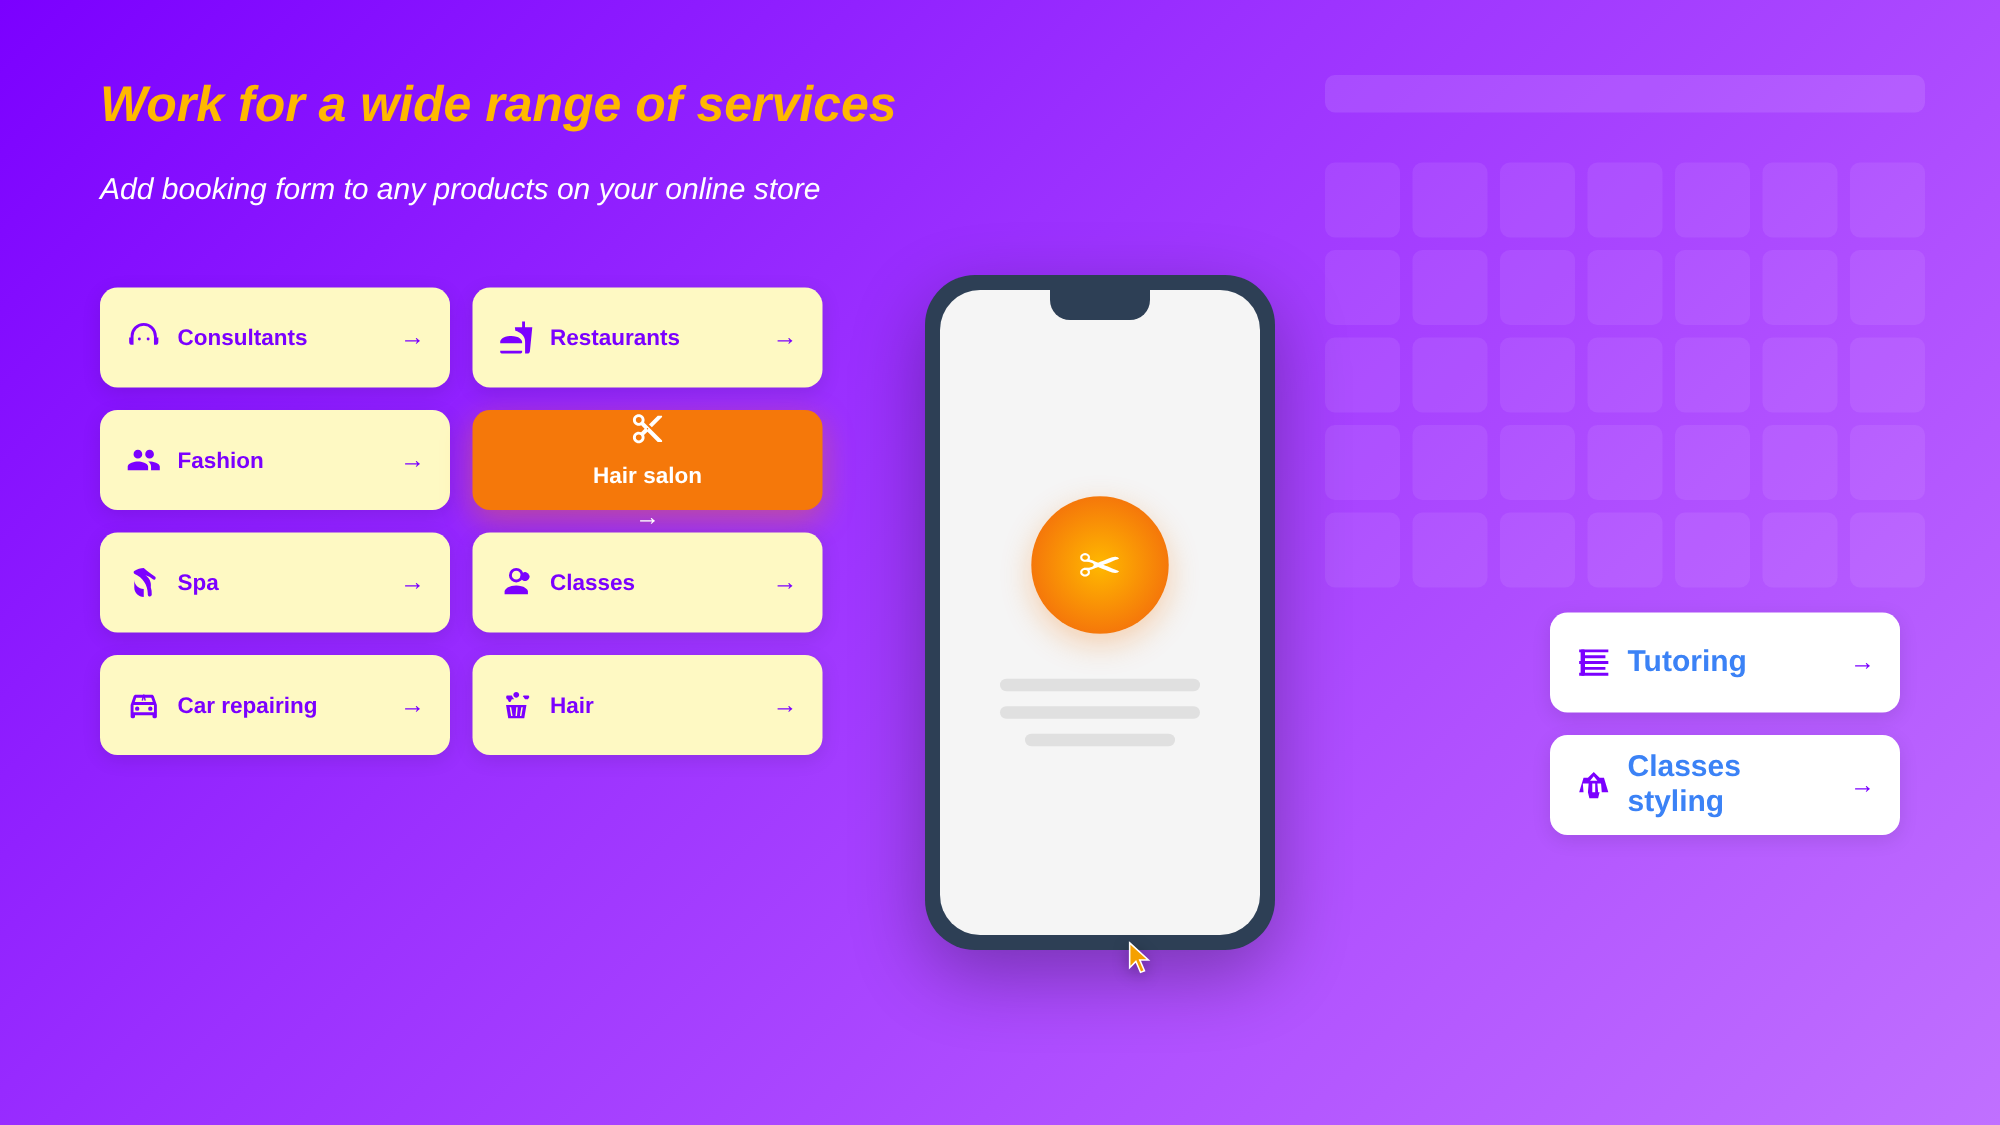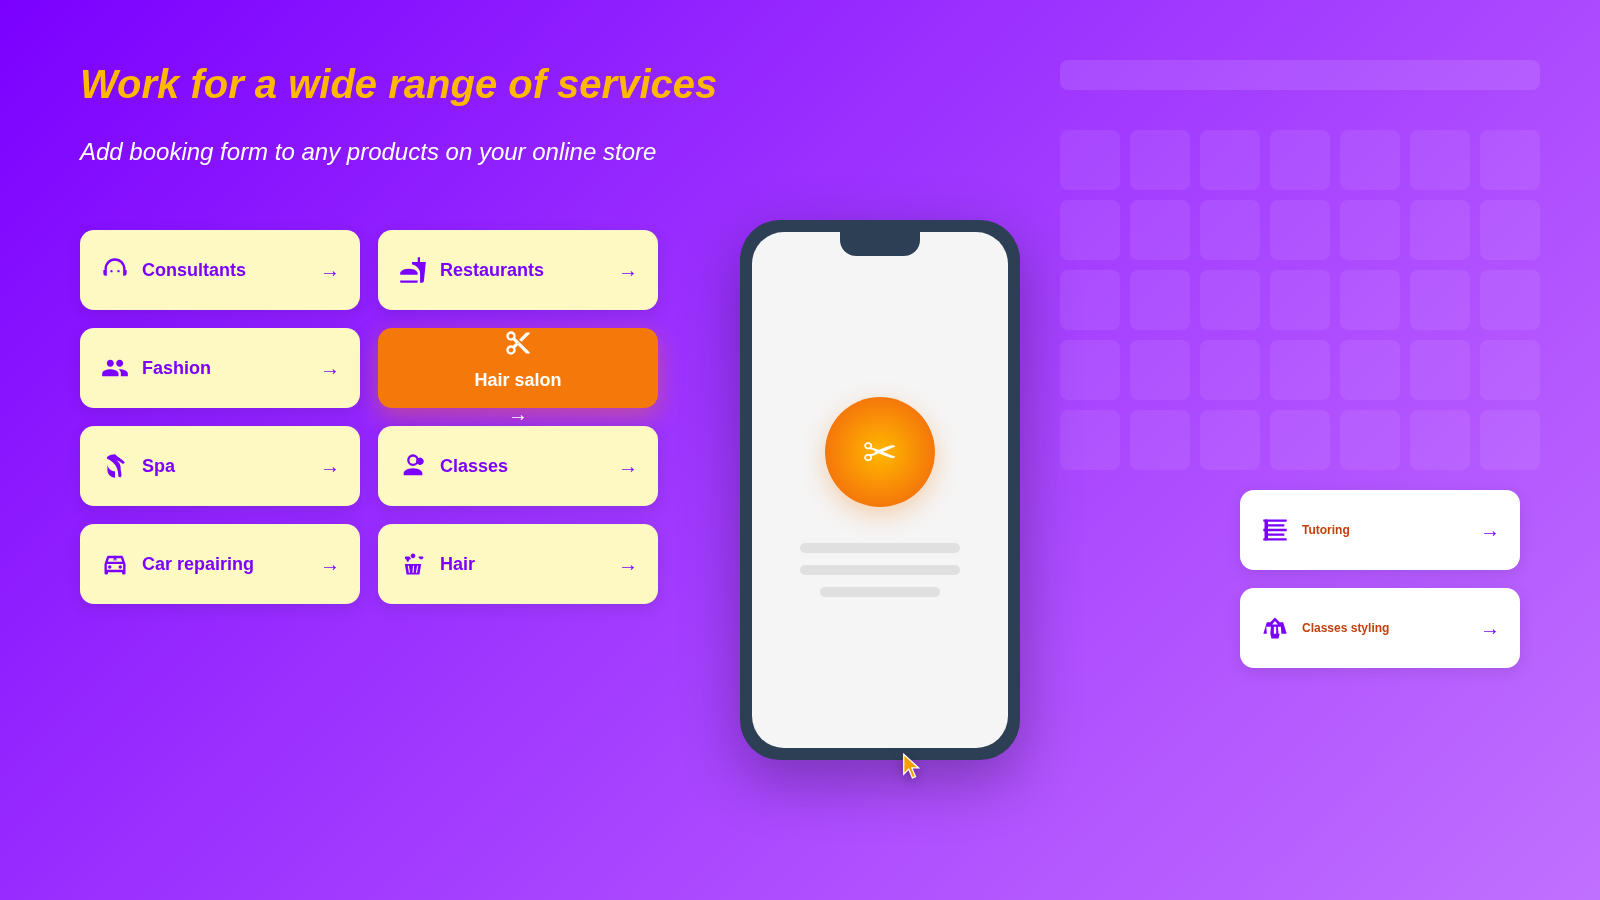--- a/index.html
+++ b/index.html
@@ -141,23 +141,23 @@
       align-items: center;
       padding: 0 20px;
       gap: 12px;
       cursor: pointer;
       width: 280px;
       height: 80px;
       box-shadow: 0 4px 15px rgba(0,0,0,0.1);
     }
 
     .right-card .label {
-      font-size: 12px;
+      font-size: 24px;
       font-weight: 700;
-      color: #c2410c;
+      color: #3b82f6;
       flex: 1;
     }
 
     .right-card .arrow {
       font-size: 20px;
       color: #7B00FF;
       font-weight: bold;
     }
 
     

